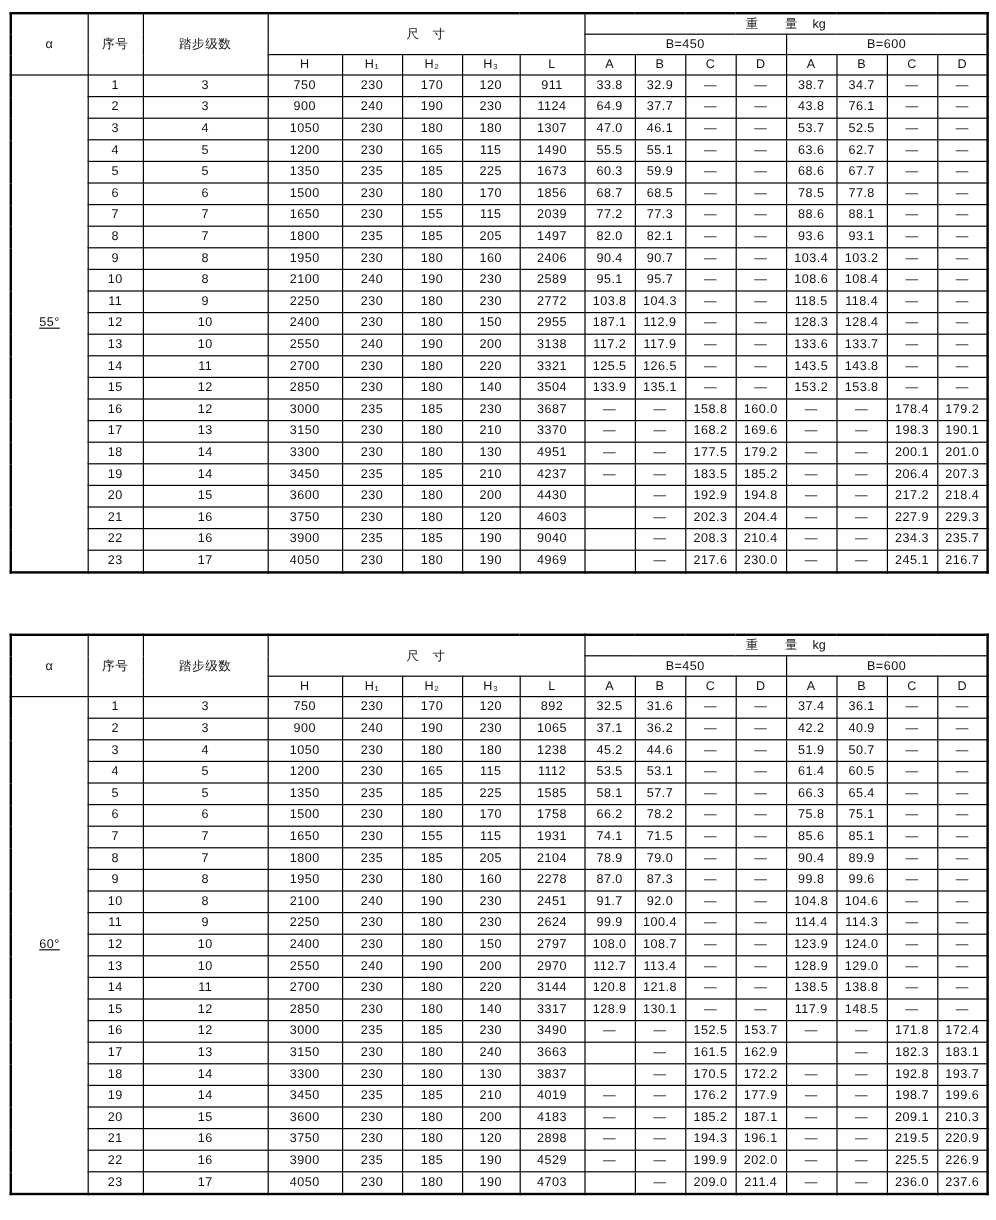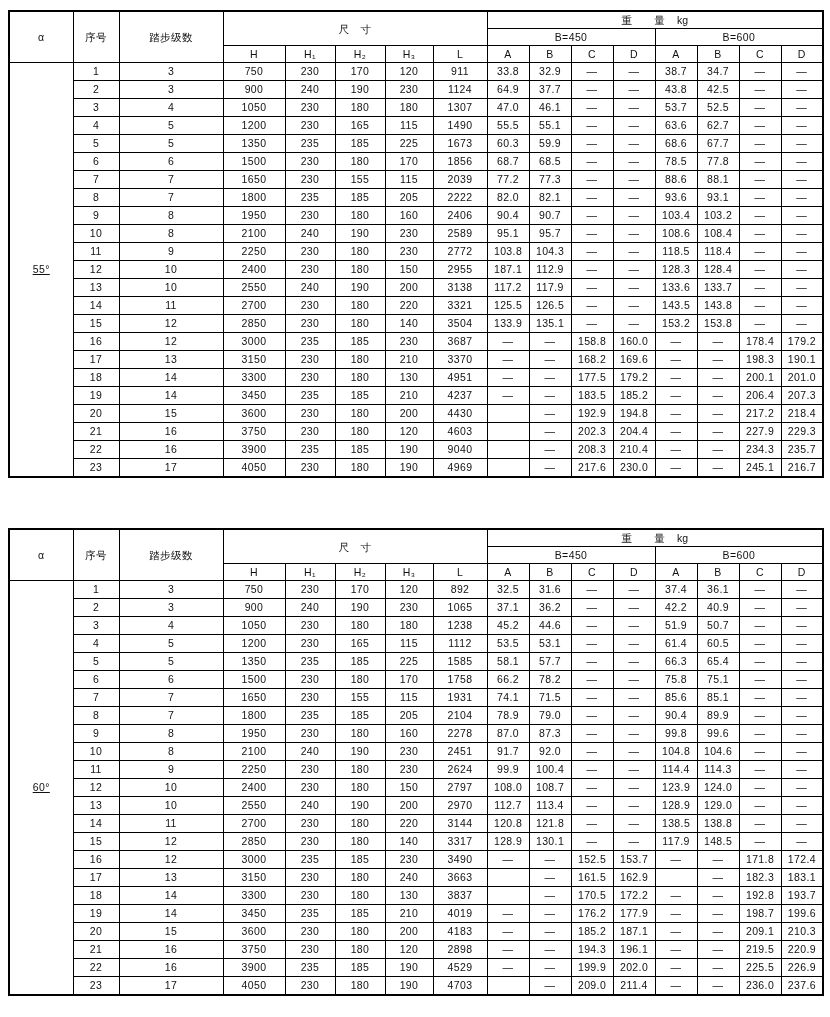--- a/index.html
+++ b/index.html
@@ -124,21 +124,21 @@
           <td>900</td>
           <td>240</td>
           <td>190</td>
           <td>230</td>
           <td>1124</td>
           <td>64.9</td>
           <td>37.7</td>
           <td>—</td>
           <td>—</td>
           <td>43.8</td>
-          <td>42.5</td>
+          <td>76.1</td>
           <td>—</td>
           <td>—</td>
         </tr>
         <tr>
           <td>3</td>
           <td>4</td>
           <td>1050</td>
           <td>230</td>
           <td>180</td>
           <td>180</td>
@@ -220,21 +220,21 @@
           <td>—</td>
           <td>—</td>
         </tr>
         <tr>
           <td>8</td>
           <td>7</td>
           <td>1800</td>
           <td>235</td>
           <td>185</td>
           <td>205</td>
-          <td>2222</td>
+          <td>1497</td>
           <td>82.0</td>
           <td>82.1</td>
           <td>—</td>
           <td>—</td>
           <td>93.6</td>
           <td>93.1</td>
           <td>—</td>
           <td>—</td>
         </tr>
         <tr>

